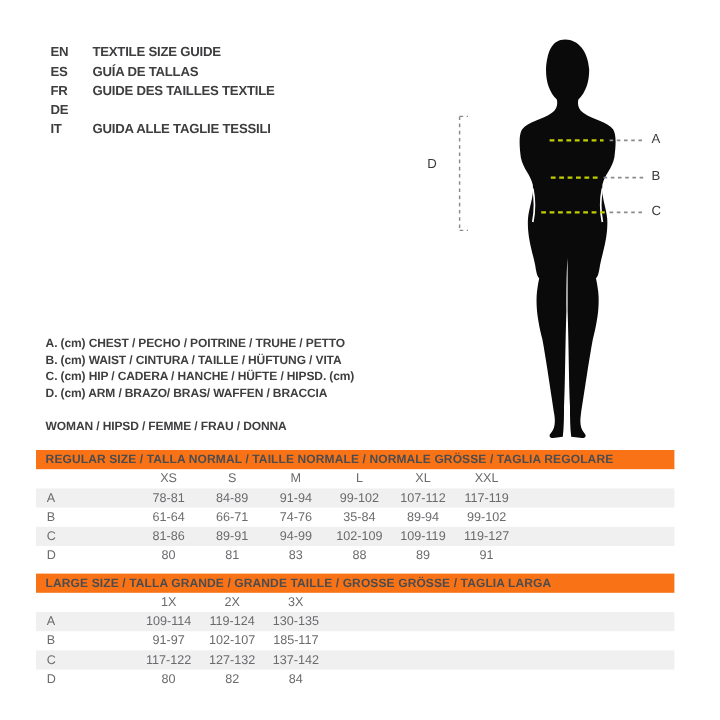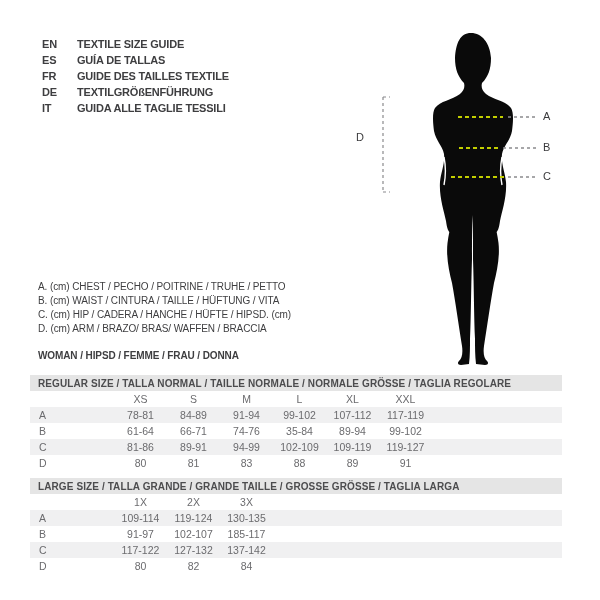--- a/index.html
+++ b/index.html
@@ -10,39 +10,39 @@
   }
 
   
   .lang-block { position:absolute; left:42px; top:36px; }
   .lang-row { display:flex; height:16px; align-items:center;
     font-size:11px; font-weight:bold; color:#3e3e40; letter-spacing:-0.2px; }
   .lang-code { width:35px; }
 
   
   .measure-block { position:absolute; left:38px; top:281px; }
-  .measure-row { height:14px; font-size:10px; font-weight:normal;
+  .measure-row { height:14px; font-size:10px; font-weight:bold;
     color:#3e3e40; letter-spacing:-0.1px; }
   .gender-line { margin-top:13px; font-size:10px; font-weight:bold;
     color:#3e3e40; letter-spacing:-0.1px; }
 
   
   .figure-svg { position:absolute; left:350px; top:31px; }
   .callout-label { position:absolute; font-size:11px; font-weight:500;
     color:#3a3a3c; }
   .lbl-a { left:543px; top:110px; }
   .lbl-b { left:543px; top:141px; }
   .lbl-c { left:543px; top:170px; }
   .lbl-d { left:356px; top:131px; }
 
   
   .size-table { position:absolute; left:30px; width:532px; }
   .tbl-regular { top:375px; }
   .tbl-large { top:478px; }
-  .tbl-title { height:16px; background:#e5e5e5; color:#4c4c4e;
+  .tbl-title { height:16px; background:#f97316; color:#4c4c4e;
     font-size:10px; font-weight:bold; display:flex; align-items:center;
     padding-left:8px; letter-spacing:0.1px; }
   .tbl-row { height:16px; display:flex; align-items:center;
     font-size:10.5px; color:#6b6b6e; }
   .tbl-row.shaded { background:#f0f0f1; }
   .cell-label { width:84px; padding-left:9px; }
   .cell { width:53px; text-align:center; }
   .size-head { color:#6b6b6e; }
 </style>
 </head>
@@ -58,21 +58,20 @@
     <div class="lang-row">
       <span class="lang-code">ES</span>
       <span>GUÍA DE TALLAS</span>
     </div>
     <div class="lang-row">
       <span class="lang-code">FR</span>
       <span>GUIDE DES TAILLES TEXTILE</span>
     </div>
     <div class="lang-row">
       <span class="lang-code">DE</span>
-      <span>TEXTILGRÖßENFÜHRUNG</span>
     </div>
     <div class="lang-row">
       <span class="lang-code">IT</span>
       <span>GUIDA ALLE TAGLIE TESSILI</span>
     </div>
   </div>
 
   <svg class="figure-svg" width="200" height="335" viewBox="0 0 200 335">
 
     <path fill="#0a0a0a" d="

